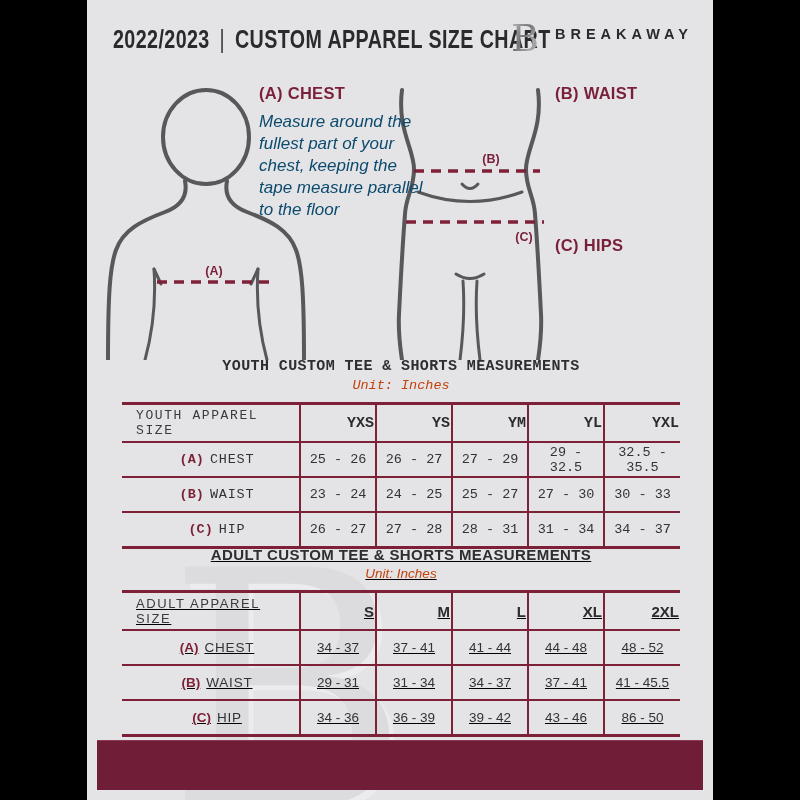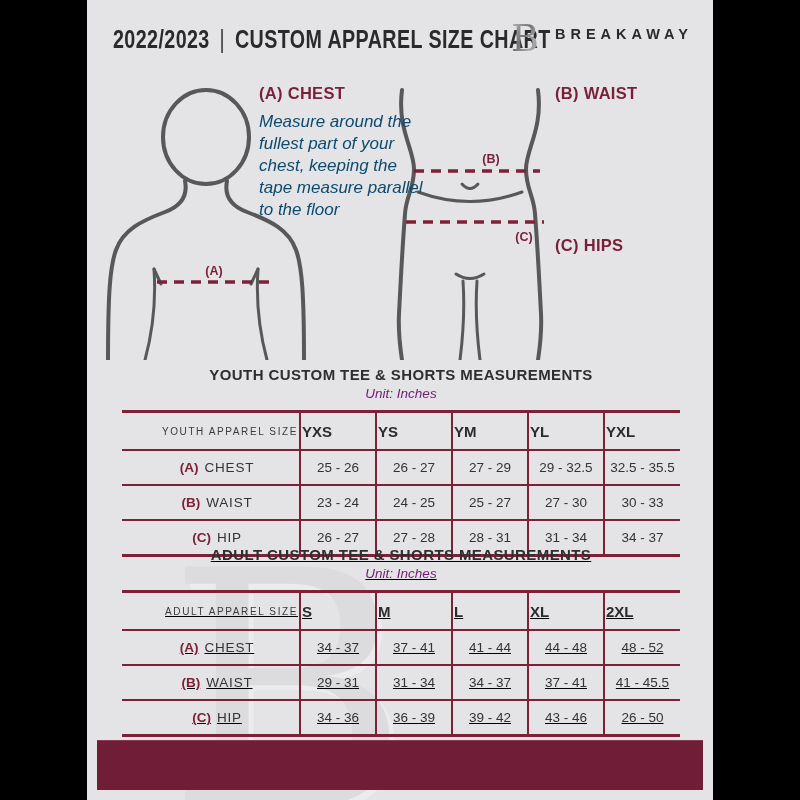--- a/index.html
+++ b/index.html
@@ -41,37 +41,37 @@
   .dash{fill:none;stroke:#7e2038;stroke-width:3.4;stroke-dasharray:10 7;}
   .marker{font-family:"Liberation Sans",sans-serif;font-size:12.5px;font-weight:bold;fill:#7a1f39;}
   
   .watermark{
     position:absolute;left:80px;top:528px;z-index:0;
     font-family:"DejaVu Serif", serif;font-size:330px;line-height:1;
     color:#dcdcdf;text-shadow:5px 5px 0 #ececee;user-select:none;
   }
   
   .tbl-section{position:absolute;left:35px;width:558px;z-index:1;}
-  .tbl-youth{top:366px;}
+  .tbl-youth{top:358px;font-family:Liberation Mono, monospace;}
   .tbl-adult{top:546px;text-decoration:underline;}
   .tbl-title{text-align:center;font-weight:bold;font-size:15px;color:#2e2e30;letter-spacing:.4px;}
-  .tbl-unit{text-align:center;font-style:italic;font-size:13.5px;color:#701a75;margin-top:3px;}
+  .tbl-unit{text-align:center;font-style:italic;font-size:13.5px;color:#c2410c;margin-top:3px;}
   table.size{
     margin-top:9px;border-collapse:collapse;table-layout:fixed;width:558px;
     border-top:3px solid #7d2139;border-bottom:3px solid #7d2139;
   }
   table.size col.c0{width:178px;}
   table.size col.cn{width:76px;}
   table.size th{
     height:34px;font-size:15px;font-weight:bold;color:#2b2b2d;
-    border-bottom:2.5px solid #7d2139;text-align:left;
+    border-bottom:2.5px solid #7d2139;text-align:right;
   }
   table.size th.first{
-    text-align:right;padding-left:14px;font-weight:normal;
-    font-size:10px;letter-spacing:1.6px;color:#3a3a3c;
+    text-align:left;padding-left:14px;font-weight:normal;
+    font-size:13px;letter-spacing:1.6px;color:#3a3a3c;
   }
   table.size td{
     height:31px;font-size:13.5px;color:#333335;text-align:center;
     border-bottom:2px solid #7d2139;
   }
   table.size tr:last-child td{border-bottom:none;}
   table.size td:not(:first-child),table.size th:not(:first-child){border-left:2px solid #7d2139;}
   td.rowlabel{text-align:left;padding-left:14px;font-size:14px;color:#2f2f31;letter-spacing:.8px;}
   .pfx{color:#7d2139;font-weight:bold;margin-right:6px;letter-spacing:0;}
   
@@ -245,21 +245,21 @@
         <td>41 - 45.5</td>
       </tr>
       <tr>
         <td class="rowlabel">
           <span class="pfx">(C)</span><span>HIP</span>
         </td>
         <td>34 - 36</td>
         <td>36 - 39</td>
         <td>39 - 42</td>
         <td>43 - 46</td>
-        <td>26 - 50</td>
+        <td>86 - 50</td>
       </tr>
     </tbody>
       </table>
   </div>
 
   <div class="footer"></div>
 
 </div>
 
 </body></html>

